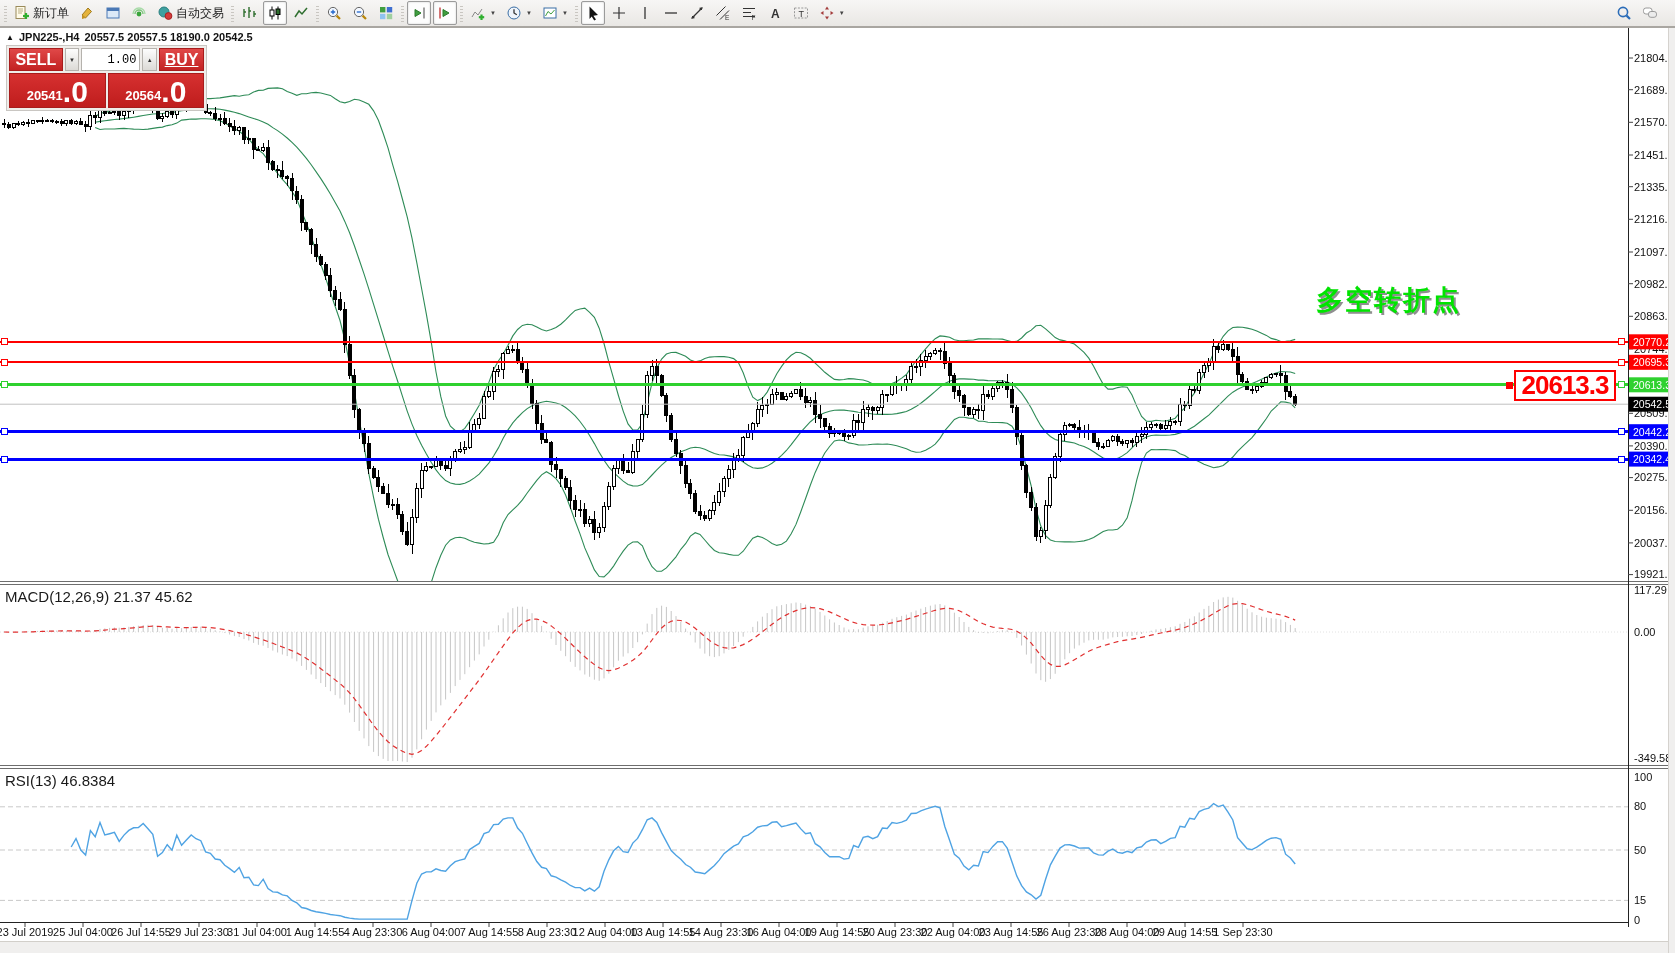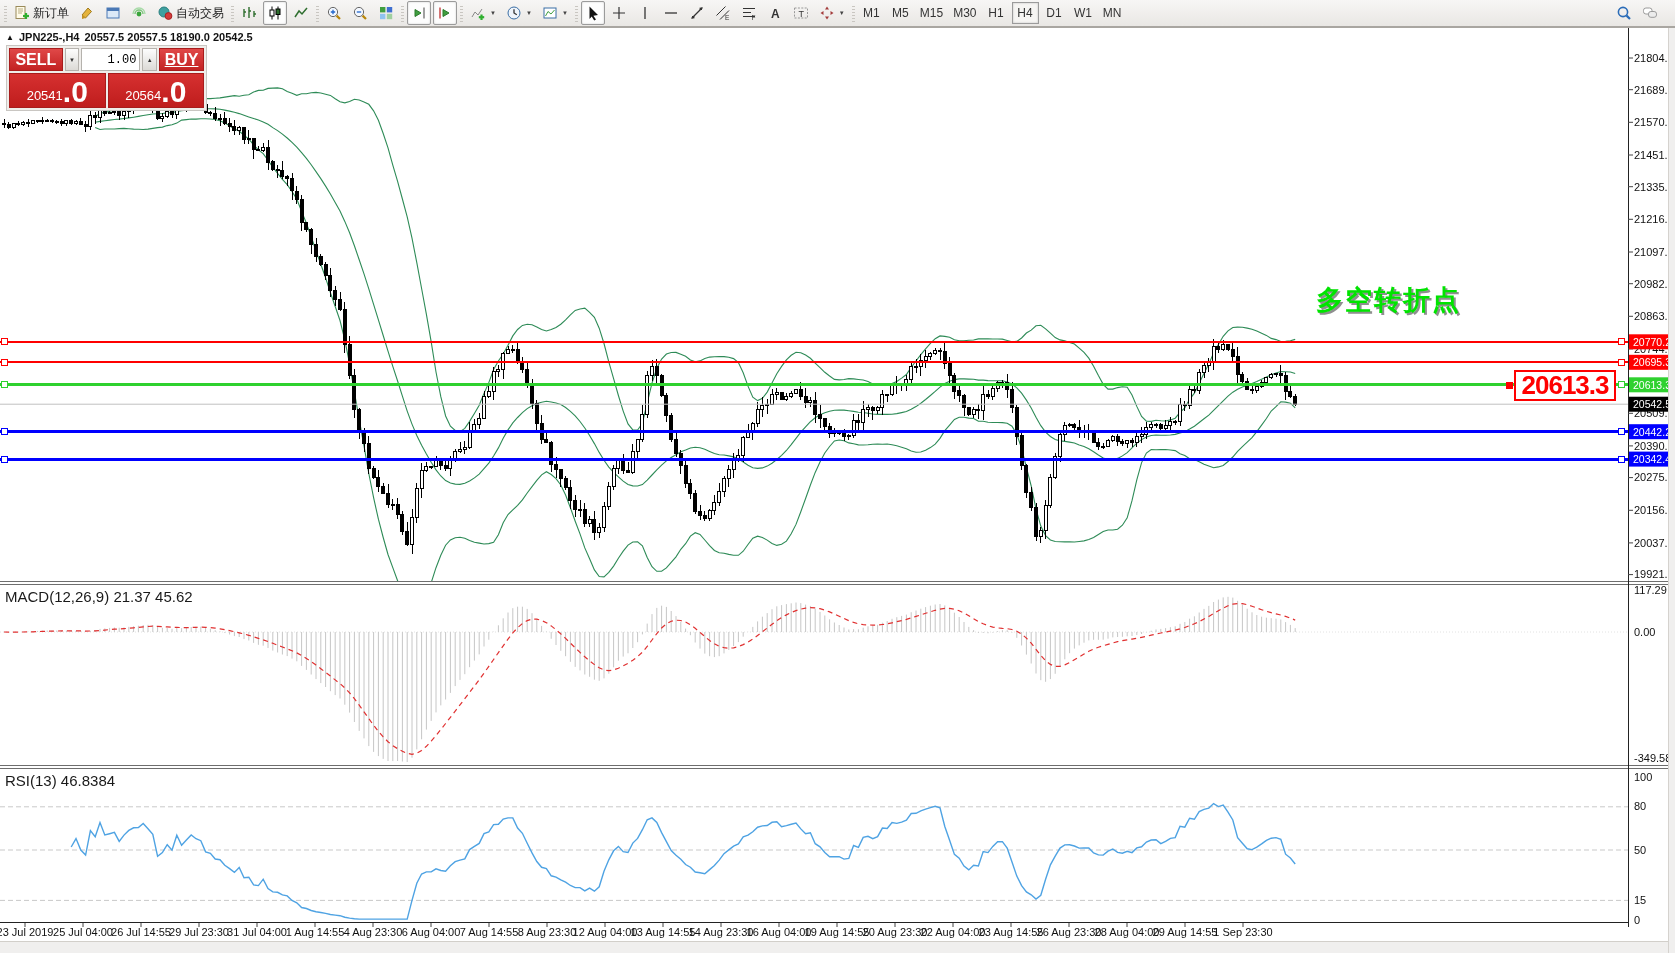--- a/index.html
+++ b/index.html
@@ -36,21 +36,21 @@
   .tp-btn { color:#fff; font-size:16px; font-weight:700; display:flex; align-items:center;
     justify-content:center; background:linear-gradient(#e04848,#c32222); border:1px solid #a81c1c; }
   .tp-sell { width:55px; } .tp-buy { width:46px;text-decoration:underline; }
   .tp-step { width:15px; background:linear-gradient(#fdfdfd,#dcdad6); border:1px solid #b5b2ad;
     font-size:6px; color:#333; display:flex; align-items:center; justify-content:center; }
   .tp-vol { width:59px; border:1px solid #b5b2ad; font-size:12px; text-align:right;
     padding-right:3px; font-family:Liberation Mono, monospace; }
   .tp-row2 { display:flex; gap:2px; margin-top:2px; height:35px; }
   .tp-price { flex:1; background:linear-gradient(#d63030,#bf1d1d); border:1px solid #a81c1c;
     color:#fff; display:flex; align-items:flex-end; justify-content:center; padding-bottom:1px; }
-  .tp-price .small { font-size:13px; font-weight:400; margin-bottom:3px; }
+  .tp-price .small { font-size:13px; font-weight:700; margin-bottom:3px; }
   .tp-price .big { font-size:30px; font-weight:700; line-height:28px; }
 
   .cn-note { position:absolute; left:1316px; top:254px; font-size:27px; font-weight:700;
     color:#00e400; text-shadow:2px 2px 0 #8f8f8f; letter-spacing:2px; z-index:10; white-space:nowrap; }
   .price-callout { position:absolute; left:1514px; top:342px; width:102px; height:31px;
     background:#fff; border:2px solid #ff0000; color:#ff0000; font-size:26px; font-weight:700;
     display:flex; align-items:center; justify-content:center; z-index:10; letter-spacing:-1px; }
 
   .pane-label { position:absolute; font-size:15px; color:#1a1a1a; z-index:5; }
   #macd-label { left:5px; top:560px; } #rsi-label { left:5px; top:744px; }
@@ -294,31 +294,20 @@
           </span>
         </div>
         <div class="tb-btn">
           <span style="display:inline-flex">
             <svg viewBox="0 0 16 16" width="16" height="16">
               <path d="M8 1.5l2 3H6zM8 14.5l2-3H6zM1.5 8l3-2v4zM14.5 8l-3-2v4z" fill="#a33b3b"></path>
             </svg>
           </span>
           <span class="caret">▼</span>
         </div>
-      </div>
-      <div class="tb-group">
-        <div class="tf-btn">M1</div>
-        <div class="tf-btn">M5</div>
-        <div class="tf-btn">M15</div>
-        <div class="tf-btn">M30</div>
-        <div class="tf-btn">H1</div>
-        <div class="tf-btn active">H4</div>
-        <div class="tf-btn">D1</div>
-        <div class="tf-btn">W1</div>
-        <div class="tf-btn">MN</div>
       </div>
       <div class="tb-right">
         <div class="tb-btn">
           <span style="display:inline-flex">
             <svg viewBox="0 0 16 16" width="16" height="16">
               <circle cx="7" cy="7" r="4.6" fill="none" stroke="#2b6cb8" stroke-width="1.6"></circle>
               <line x1="10.6" y1="10.6" x2="14" y2="14" stroke="#2b6cb8" stroke-width="2.2"></line>
             </svg>
           </span>
         </div>

